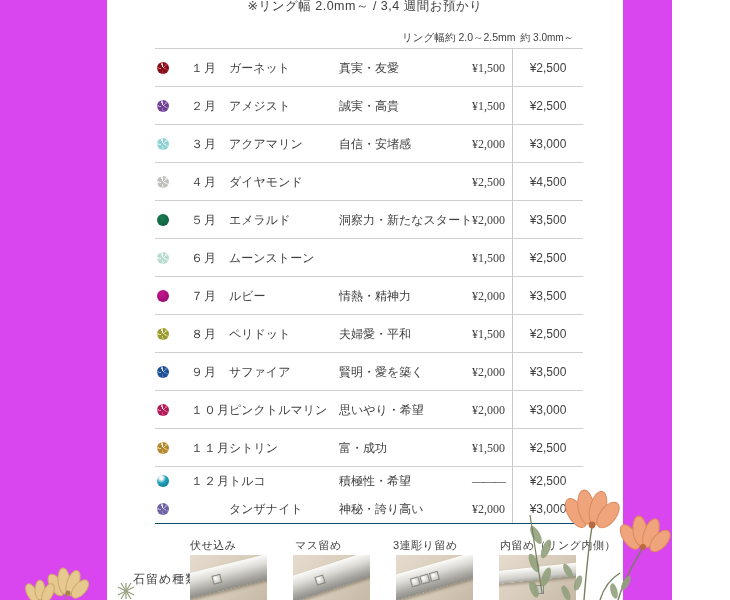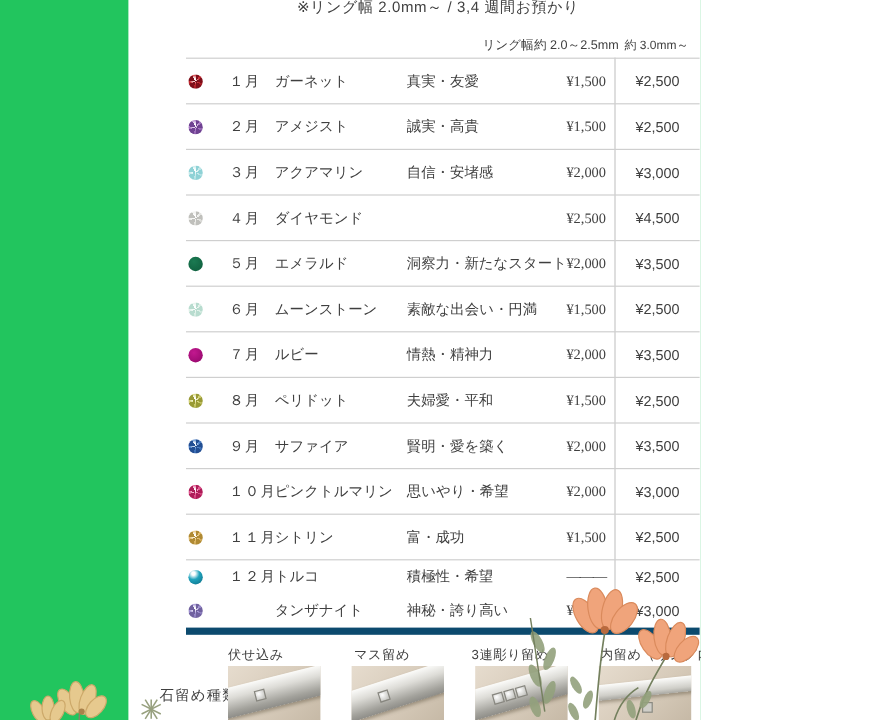--- a/index.html
+++ b/index.html
@@ -1,30 +1,30 @@
 <!DOCTYPE html>
 <html><head>
 <meta charset="utf-8">
 <style>
   html,body{margin:0;padding:0;}
   body{font-family:"Liberation Sans","DejaVu Sans",sans-serif;}
-  #page{position:relative;width:584px;height:600px;background:#22c55e;overflow:hidden;}
+  #page{position:relative;width:672px;height:600px;background:#d946ef;overflow:hidden;}
   #panel{position:absolute;left:107px;top:0;width:516px;height:600px;background:#FFFFFF;}
 
   .txt{color:#3F3F3F;}
 
   
   #top-note{position:absolute;left:0;top:-2px;width:730px;text-align:center;font-size:12.5px;letter-spacing:.5px;}
   #capability{position:absolute;left:159px;top:26px;font-size:13px;letter-spacing:1px;background:#F2F2C2;padding:2px 6px;border-radius:2px;}
   #h-ringwidth{position:absolute;left:402px;top:31px;font-size:10.5px;}
   #h-col1{position:absolute;left:445px;top:31px;width:72px;font-size:10.5px;}
   #h-col2{position:absolute;left:512px;top:31px;width:70px;text-align:center;font-size:10px;}
 
   
-  #btable{position:absolute;left:155px;top:48px;width:428px;border-bottom:6px solid #0c4a6e;}
+  #btable{position:absolute;left:155px;top:48px;width:428px;border-bottom:1px solid #0c4a6e;}
   #btable .vdiv{position:absolute;left:357px;top:0;bottom:0;width:1px;background:#C9C9C9;}
   .row{position:relative;height:37px;border-top:1px solid #CFCFCF;font-size:12px;}
   .row.pairstart{height:27px;}
   .row.sub{height:29px;border-top:none;}
   .row span{position:absolute;top:50%;transform:translateY(-50%);white-space:nowrap;color:#3F3F3F;}
   .gem{left:2px;width:12px;height:12px;border-radius:50%;display:inline-block;}
   .month{left:36px;letter-spacing:1px;}
   .stone{left:74px;}
   .meaning{left:184px;}
   .price{font-size:12px;}
@@ -94,21 +94,20 @@
       <span class="month">５月</span>
       <span class="stone">エメラルド</span>
       <span class="meaning">洞察力・新たなスタート</span>
       <span class="price p1">¥2,000</span>
       <span class="price p2">¥3,500</span>
     </div>
       <div class="row">
       <span class="gem" style="background: conic-gradient(rgb(184, 220, 207) 0deg, rgb(184, 220, 207) 9%, transparent 9%, transparent 16%, rgb(184, 220, 207) 16%, rgb(184, 220, 207) 28%, transparent 28%, transparent 34%, rgb(184, 220, 207) 34%, rgb(184, 220, 207) 48%, transparent 48%, transparent 55%, rgb(184, 220, 207) 55%, rgb(184, 220, 207) 70%, transparent 70%, transparent 77%, rgb(184, 220, 207) 77%, rgb(184, 220, 207) 92%, transparent 92%), radial-gradient(circle at 40% 35%, rgb(255, 255, 255) 0px, rgb(255, 255, 255) 10%, rgb(226, 242, 234) 38%, rgb(184, 220, 207) 100%);"></span>
       <span class="month">６月</span>
       <span class="stone">ムーンストーン</span>
-      <span class="meaning">素敵な出会い・円満</span>
       <span class="price p1">¥1,500</span>
       <span class="price p2">¥2,500</span>
     </div>
       <div class="row">
       <span class="gem" style="background: radial-gradient(circle at 38% 32%, rgb(194, 24, 143) 0%, rgb(148, 8, 107) 92%);"></span>
       <span class="month">７月</span>
       <span class="stone">ルビー</span>
       <span class="meaning">情熱・精神力</span>
       <span class="price p1">¥2,000</span>
       <span class="price p2">¥3,500</span>

